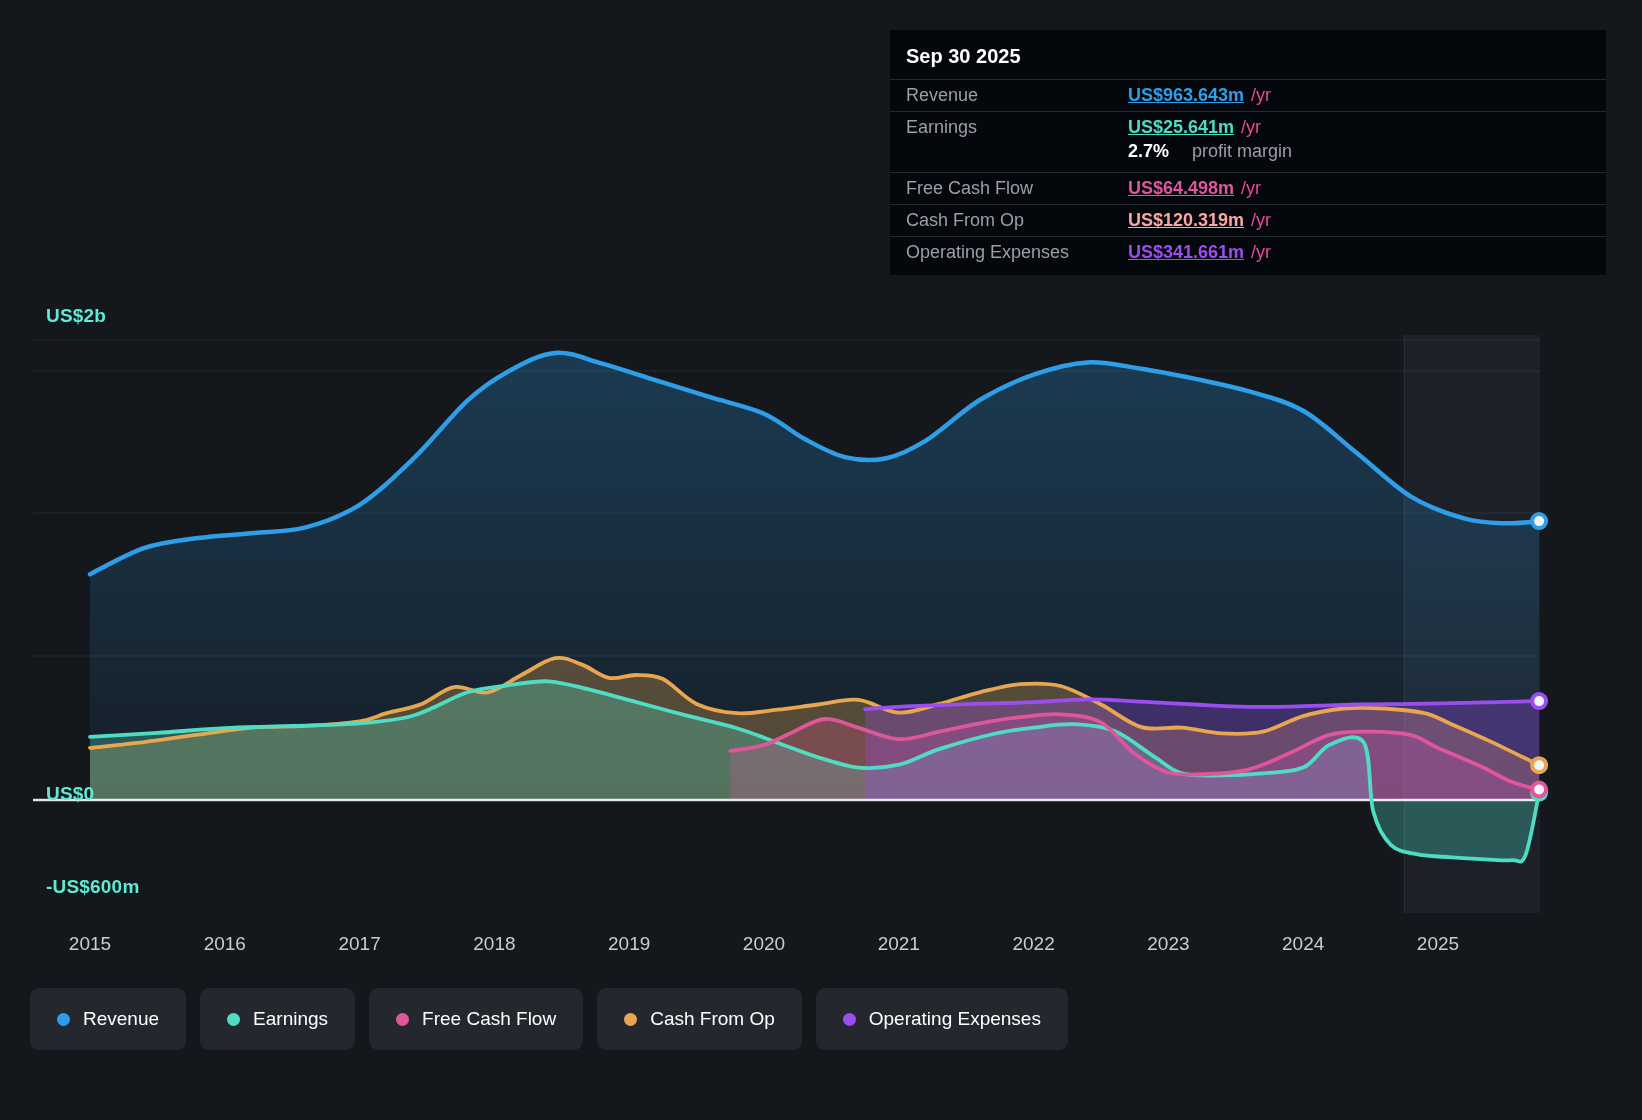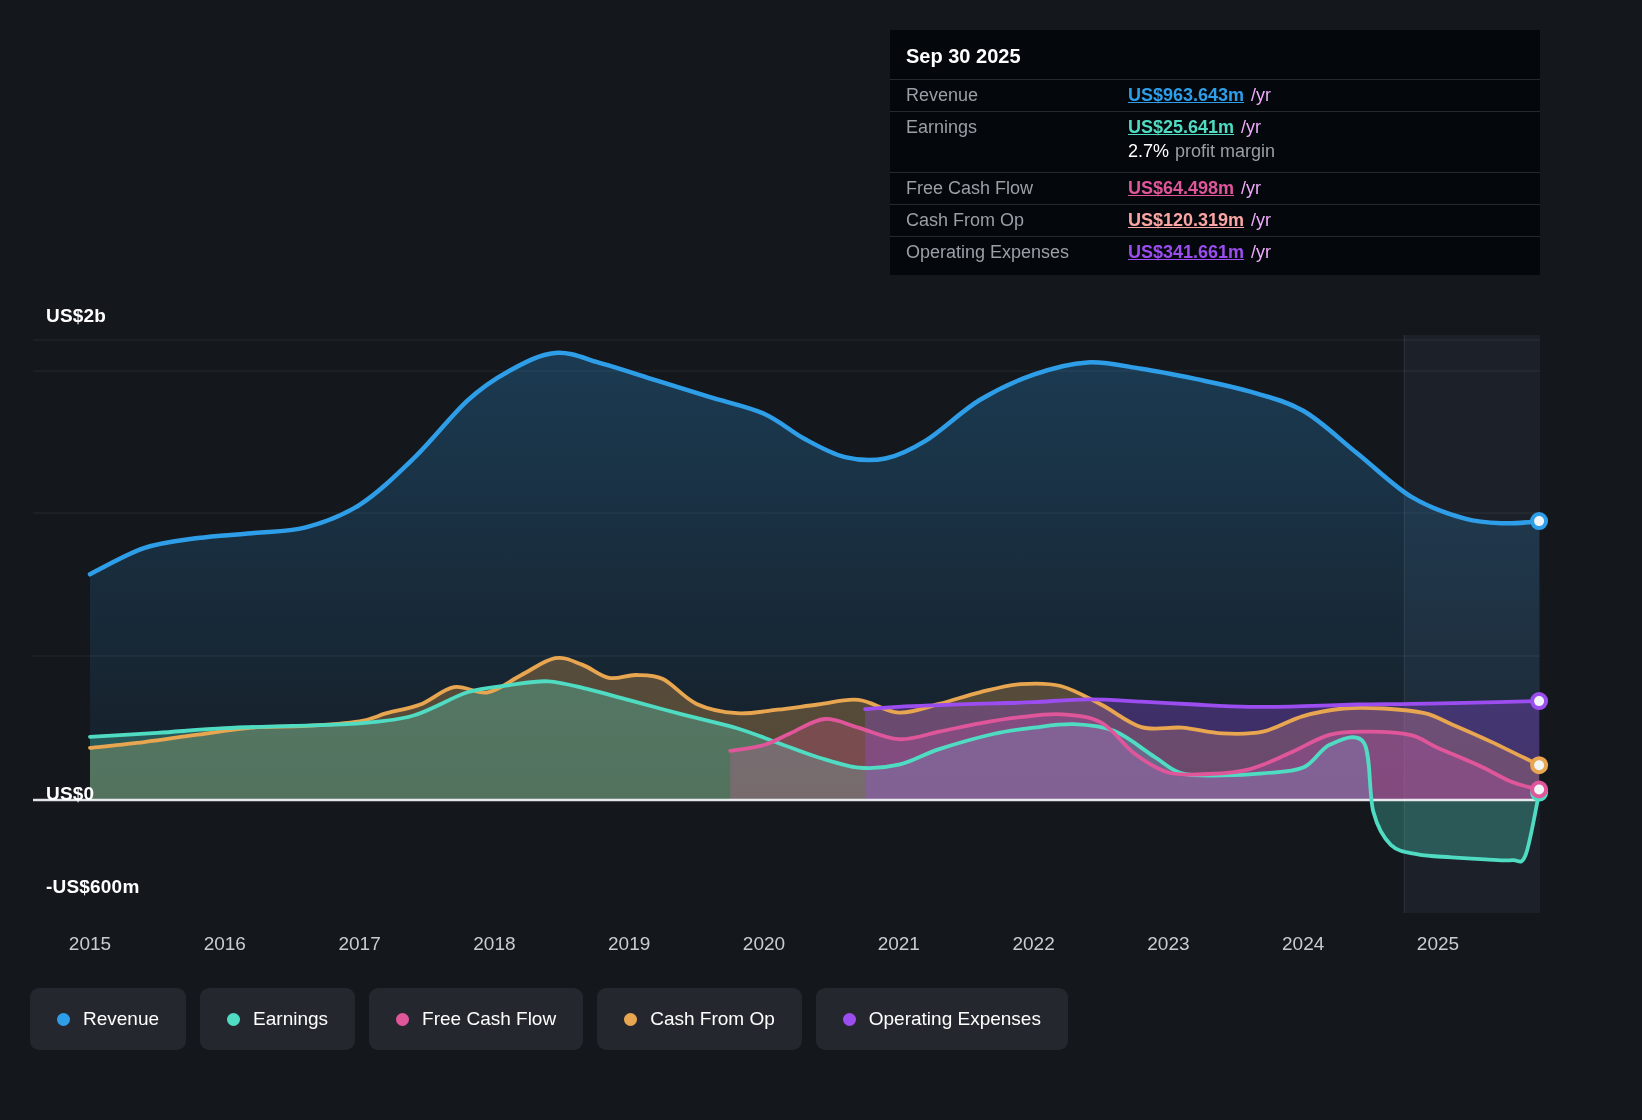--- a/index.html
+++ b/index.html
@@ -2,37 +2,37 @@
 <html><head>
 <meta charset="utf-8">
 <style>
   html,body{margin:0;padding:0;}
   body{
     width:1642px;height:1120px;position:relative;overflow:hidden;
     background:#14171c;
     font-family:"Liberation Sans",sans-serif;
   }
   #chart-svg{position:absolute;left:0;top:0;display:block;}
-  .y-label{position:absolute;color:#ffffff;font-weight:700;font-size:19px;letter-spacing:.2px;}
+  .y-label{position:absolute;color:#5eead4;font-weight:700;font-size:19px;letter-spacing:.2px;}
   #y-label-top{left:46px;top:305px;}
   #y-label-zero{left:46px;top:783px;}
   #y-label-bottom{left:46px;top:876px;}
   #legend{position:absolute;left:30px;top:988px;display:flex;gap:14px;}
   .legend-item{display:flex;align-items:center;gap:13px;background:#24272d;border-radius:9px;height:62px;padding:0 27px;cursor:pointer;}
   .legend-dot{width:13px;height:13px;border-radius:50%;flex:none;}
   .legend-label{color:#ffffff;font-size:19px;white-space:nowrap;}
-  #tooltip{position:absolute;left:890px;top:30px;width:650px;box-sizing:border-box;background:#04070b;padding-bottom:7px;}
+  #tooltip{position:absolute;left:890px;top:30px;width:716px;box-sizing:border-box;background:#04070b;padding-bottom:7px;}
   .tt-title{color:#ffffff;font-size:20px;font-weight:700;padding:15px 16px 11px;}
   .tt-row{border-top:1px solid rgba(255,255,255,0.14);padding:5px 16px;font-size:18px;}
   .tt-line{display:flex;align-items:baseline;}
   .tt-label{flex:0 0 222px;color:#9b9fa6;}
   .tt-value{font-weight:700;text-decoration:underline;}
-  .tt-suffix{color:#f0abfc;font-weight:400;margin-left:7px;}
+  .tt-suffix{color:#ec4899;font-weight:400;margin-left:7px;}
   .tt-sub{padding:3px 0 5px 222px;color:#9b9fa6;}
-  .tt-sub b{color:#ffffff;font-weight:400;margin-right:6px;}
+  .tt-sub b{color:#ffffff;font-weight:700;margin-right:23px;}
 </style>
 </head>
 <body>
 
 <svg id="chart-svg" width="1642" height="960" viewBox="0 0 1642 960">
     <defs>
       <linearGradient id="revGrad" gradientUnits="userSpaceOnUse" x1="0" y1="335" x2="0" y2="800">
         <stop offset="0%" stop-color="rgba(47,158,233,0.27)"></stop>
         <stop offset="100%" stop-color="rgba(47,158,233,0.05)"></stop>
       </linearGradient>

